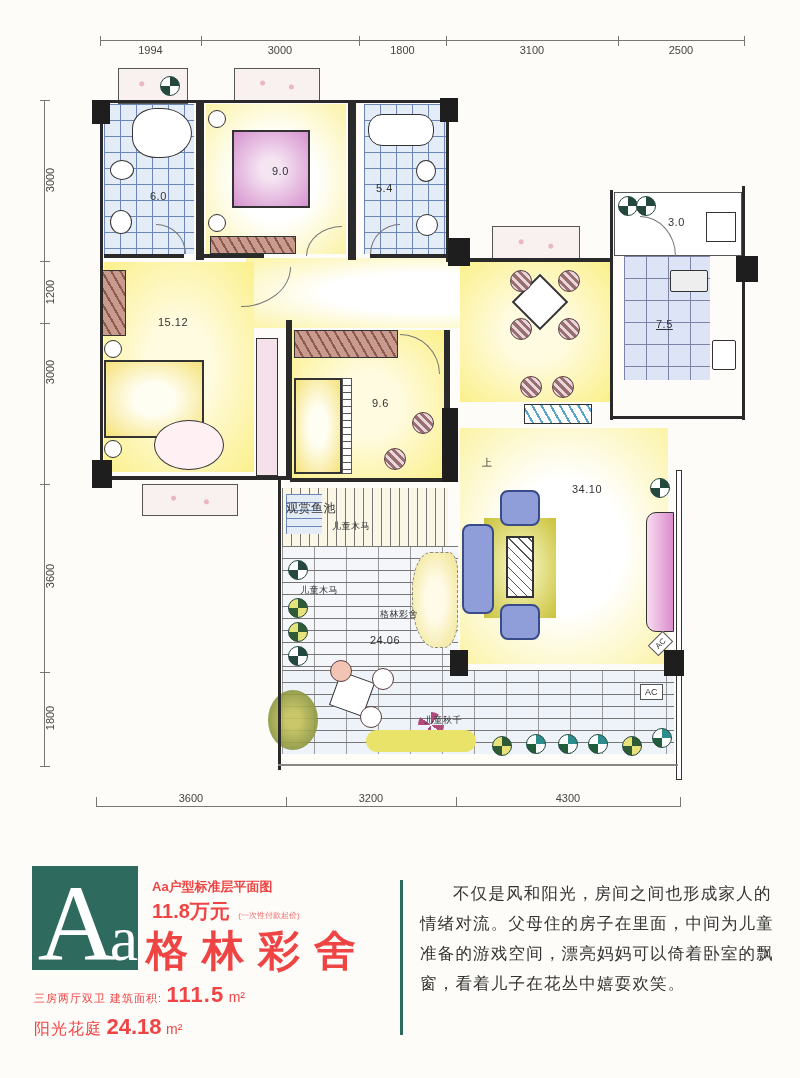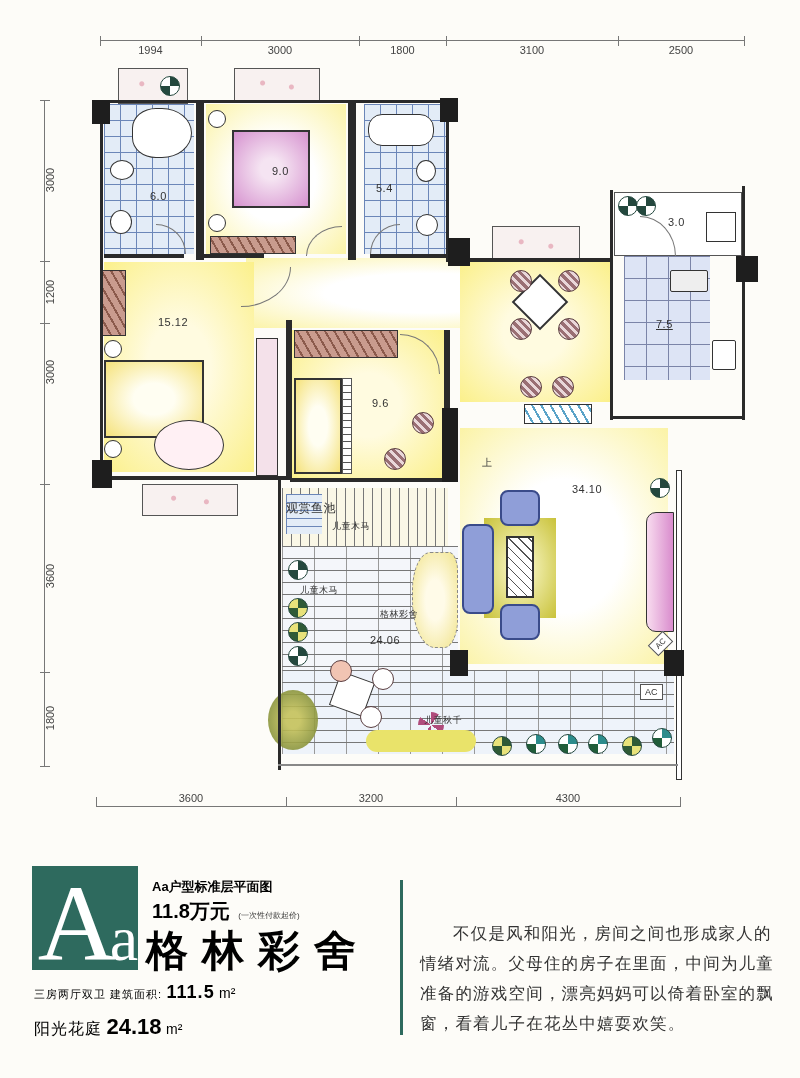--- a/index.html
+++ b/index.html
@@ -47,24 +47,24 @@
     .plant.t { background: conic-gradient(#2d8c8c 0 25%, #fff 25% 50%, #215d3a 50% 75%, #fff 75% 100%); }
     .door-arc { position: absolute; border: 1px solid #777; border-radius: 0 100% 0 0; border-left: none; border-bottom: none; }
     .wardrobe { position: absolute; background: repeating-linear-gradient(60deg, #c99b8e 0 6px, #8b5a4c 6px 8px); border: 1.5px solid #333; }
     .fixture { position: absolute; background: #fff; border: 1.5px solid #333; border-radius: 50%; }
     .ac { position: absolute; font-size: 9px; border: 1px solid #555; background: #fff; padding: 2px 4px; }
 
     
     .logo-box { position: absolute; left: 32px; top: 866px; width: 106px; height: 104px; background: #2e6a5e; }
     .logo-text { position: absolute; left: 0; top: 6px; width: 106px; text-align: center; font-family: "Liberation Serif", "DejaVu Serif", serif; color: #fff; font-size: 108px; line-height: 104px; letter-spacing: -6px; }
     .logo-text .small { font-size: 64px; }
-    .green { color: #000000; }
+    .green { color: #ef4444; }
     .desc-bar { position: absolute; left: 400px; top: 880px; width: 3px; height: 155px; background: #2e6a5e; }
     .desc { position: absolute; left: 420px; top: 878px; width: 365px; font-size: 16.5px; line-height: 30px; color: #333; letter-spacing: 1.2px; }
-    .desc p { text-indent: 2em; margin-top: 40px; }
+    .desc p { text-indent: 2em; }
   </style>
 </head>
 <body>
 
 <div>
   <div class="dim-line" style="left:100px; top:40px; width:644px; height:1px;"></div>
   <div class="tick-v" style="left:100px; top:36px;"></div>
   <div class="tick-v" style="left:201px; top:36px;"></div>
   <div class="tick-v" style="left:359px; top:36px;"></div>
   <div class="tick-v" style="left:446px; top:36px;"></div>
@@ -258,21 +258,21 @@
 
   <div class="abs" style="left:152px; top:898px; white-space:nowrap;">
     <span class="green" style="font-size:20px; font-weight:bold;">11.8万元</span>
     <span class="green" style="font-size:8px; margin-left:4px; opacity:.8;">(一次性付款起价)</span>
   </div>
 
   <span class="abs green" style="left:146px; top:926px; font-size:42px; font-weight:bold; letter-spacing:14px; line-height:50px; font-family:'DejaVu Sans', sans-serif;">格林彩舍</span>
 
   <div class="abs" style="left:34px; top:982px; white-space:nowrap;">
     <span class="green" style="font-size:11px; letter-spacing:1px;">三房两厅双卫  建筑面积:</span>
-    <span class="green" style="font-size:18px; font-weight:bold; letter-spacing:1px;">111.5</span>
+    <span class="green" style="font-size:22px; font-weight:bold; letter-spacing:1px;">111.5</span>
     <span class="green" style="font-size:14px;">m²</span>
   </div>
 
   <div class="abs" style="left:34px; top:1014px; white-space:nowrap;">
     <span class="green" style="font-size:16px; letter-spacing:1px;">阳光花庭</span>
     <span class="green" style="font-size:22px; font-weight:bold;">24.18</span>
     <span class="green" style="font-size:14px;">m²</span>
   </div>
 
   <div class="desc-bar"></div>

